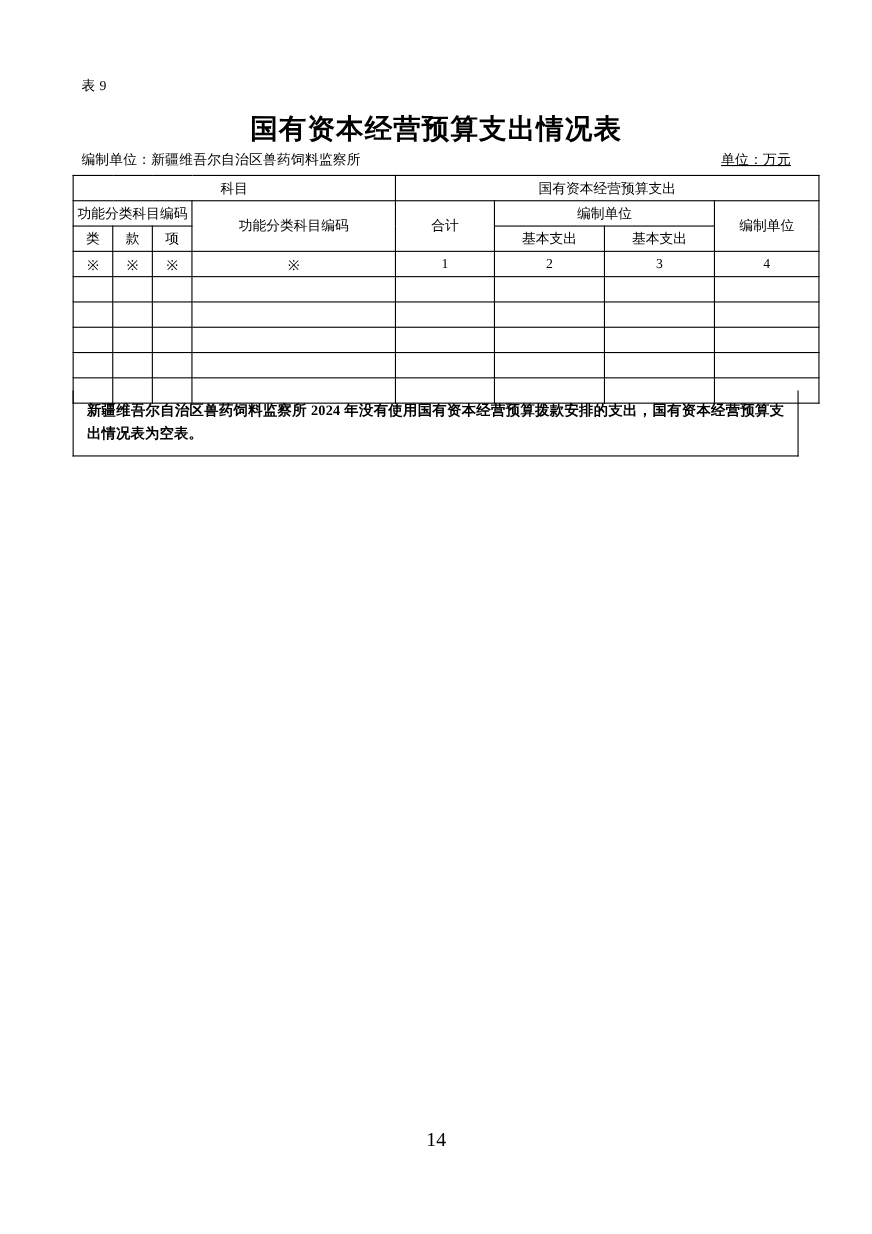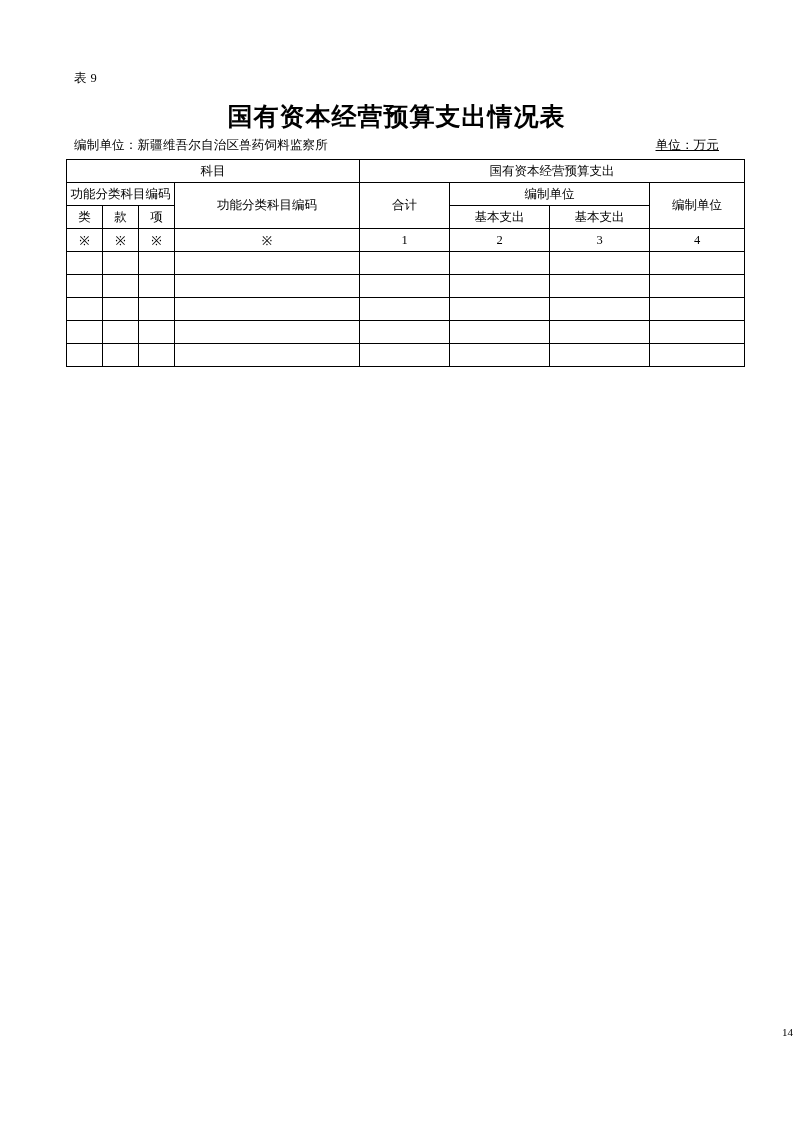--- a/index.html
+++ b/index.html
@@ -97,22 +97,22 @@
     font-weight: bold;
     line-height: 1.65;
     letter-spacing: 0.2px;
     text-align: justify;
   }
   .page-number {
     position: absolute;
     left: 0;
     right: 0;
     top: 1026px;
-    text-align: right;
-    font-size: 11px;
+    text-align: center;
+    font-size: 18px;
   }
   .col-lei { width: 36px; }
   .col-kuan { width: 36px; }
   .col-xiang { width: 36px; }
   .col-name { width: 185px; }
   .col-total { width: 90px; }
   .col-person { width: 100px; }
   .col-public { width: 100px; }
   .col-project { width: 95px; }
 </style>
@@ -218,16 +218,17 @@
         <td></td>
         <td></td>
         <td></td>
         <td></td>
         <td></td>
         <td></td>
       </tr>
     </tbody>
   </table>
 
+  <div class="note">新疆维吾尔自治区兽药饲料监察所 2024 年没有使用国有资本经营预算拨款安排的支出，国有资本经营预算支出情况表为空表。</div>
 
   <div class="page-number">14</div>
 
 </div>
 
 </body></html>

